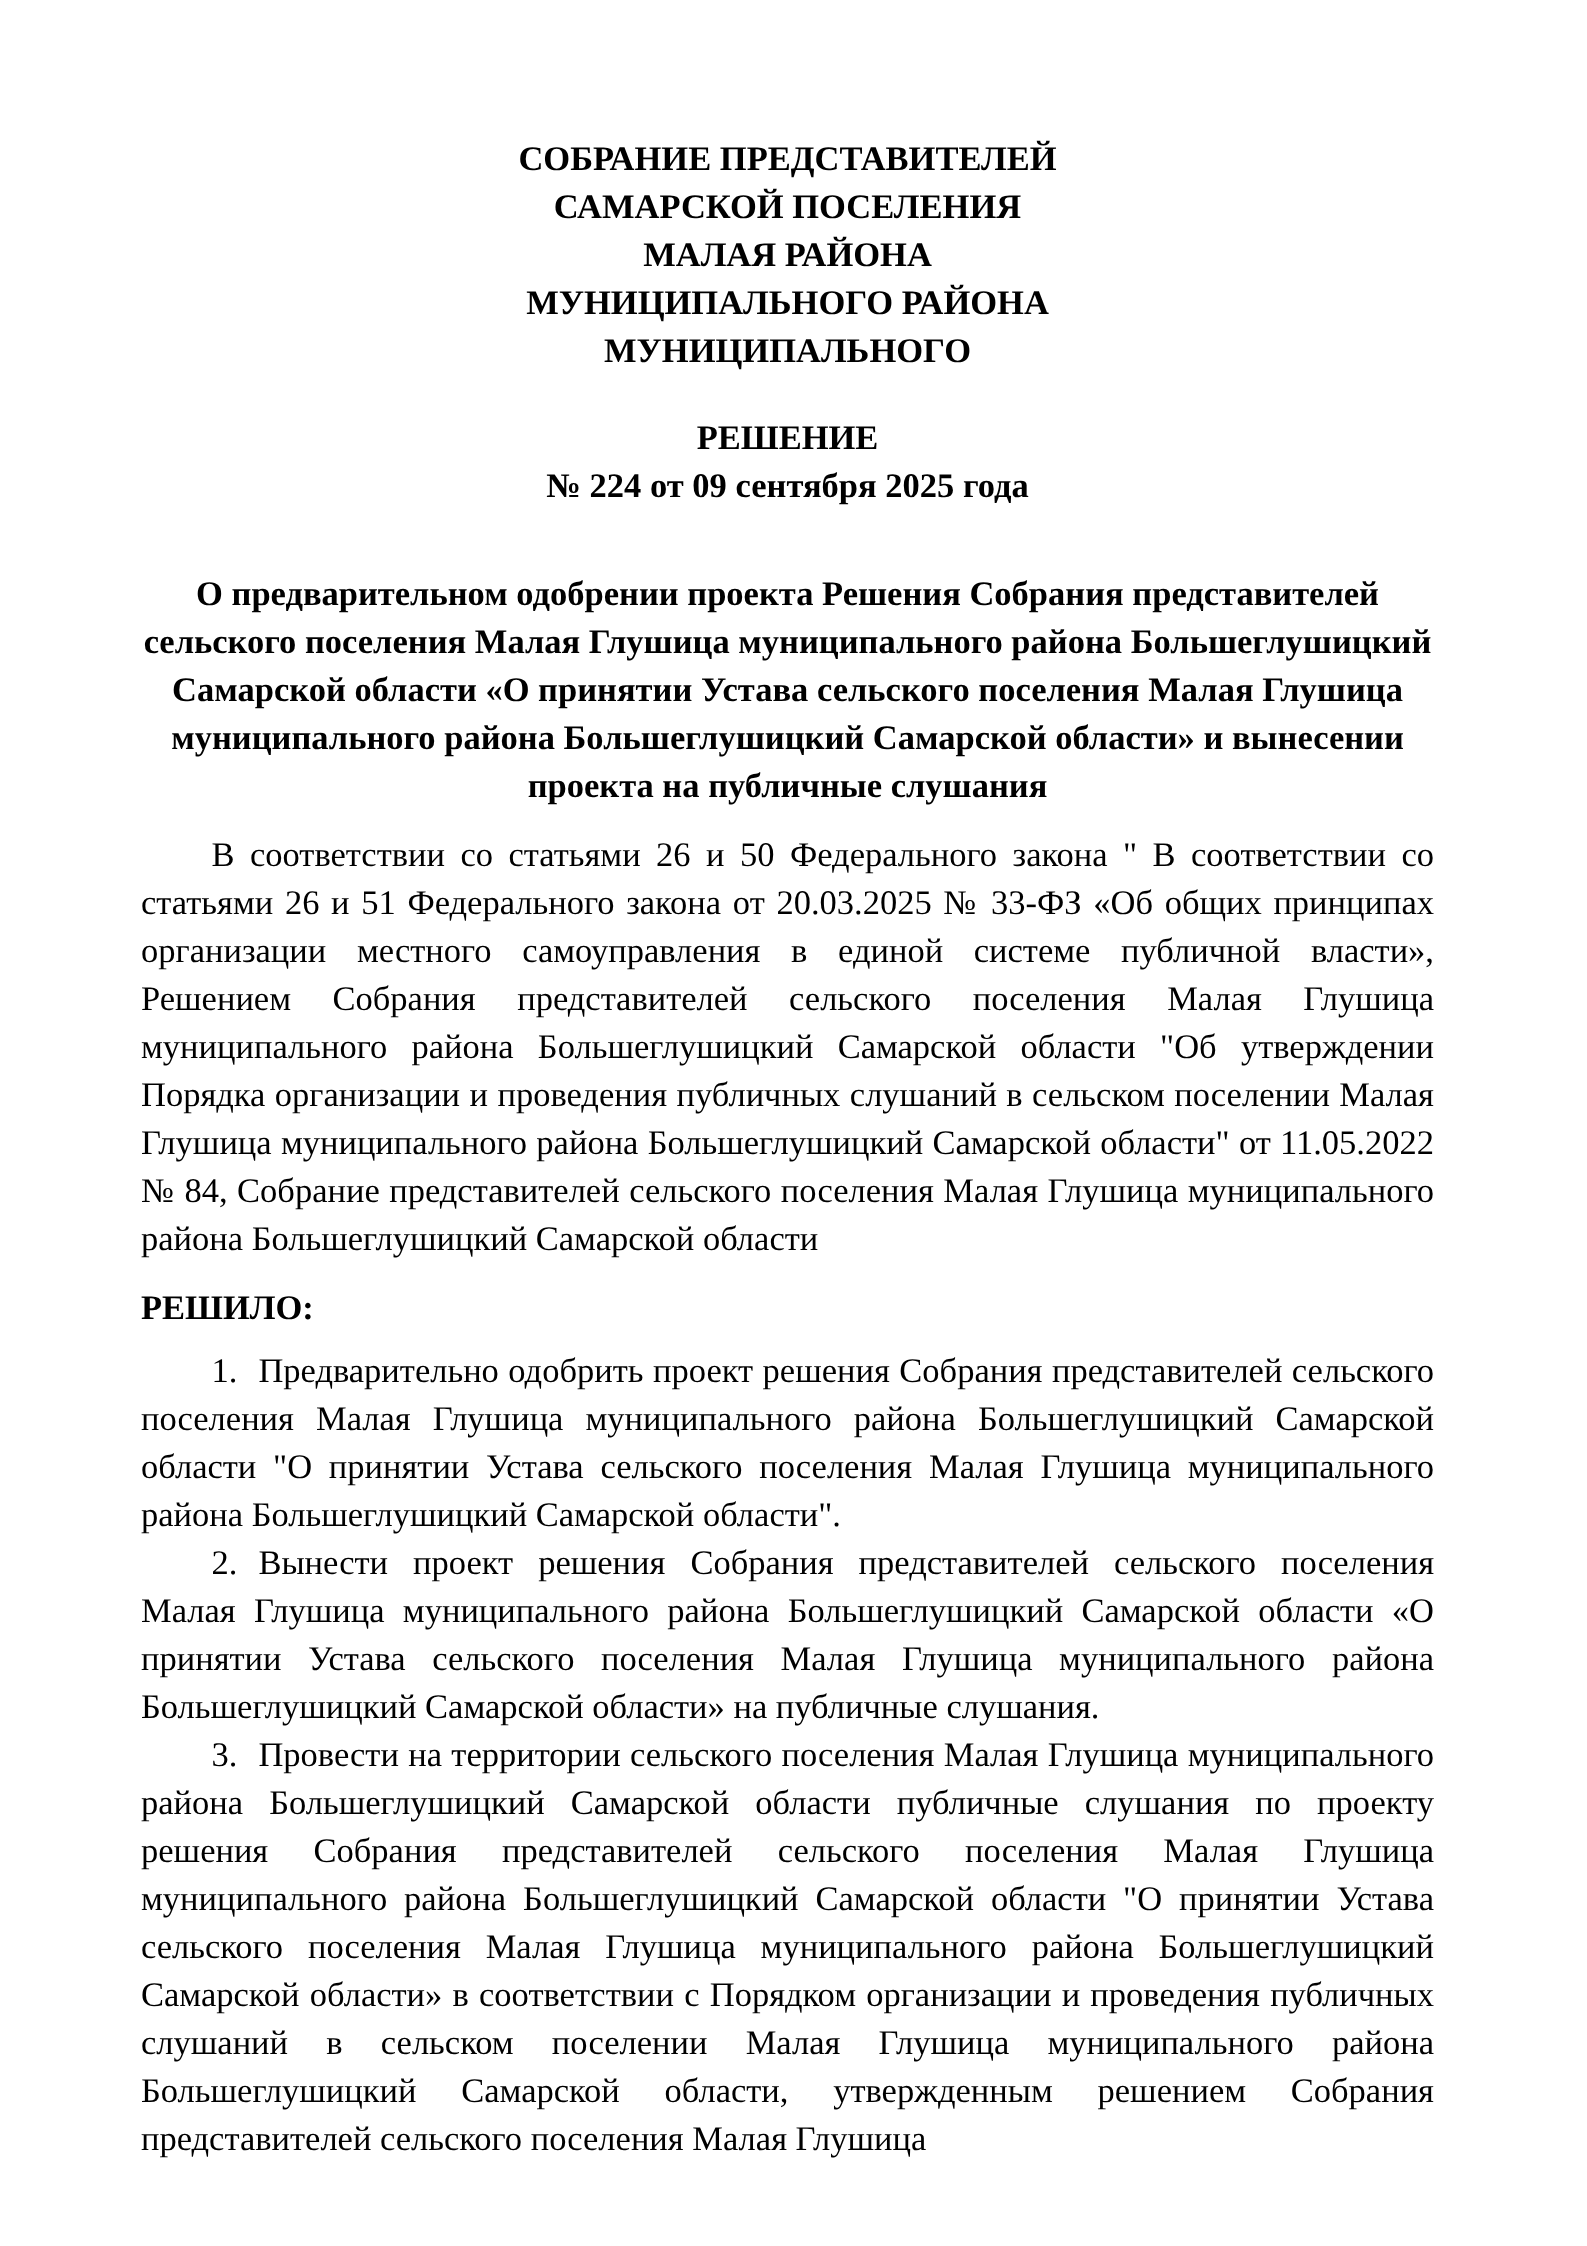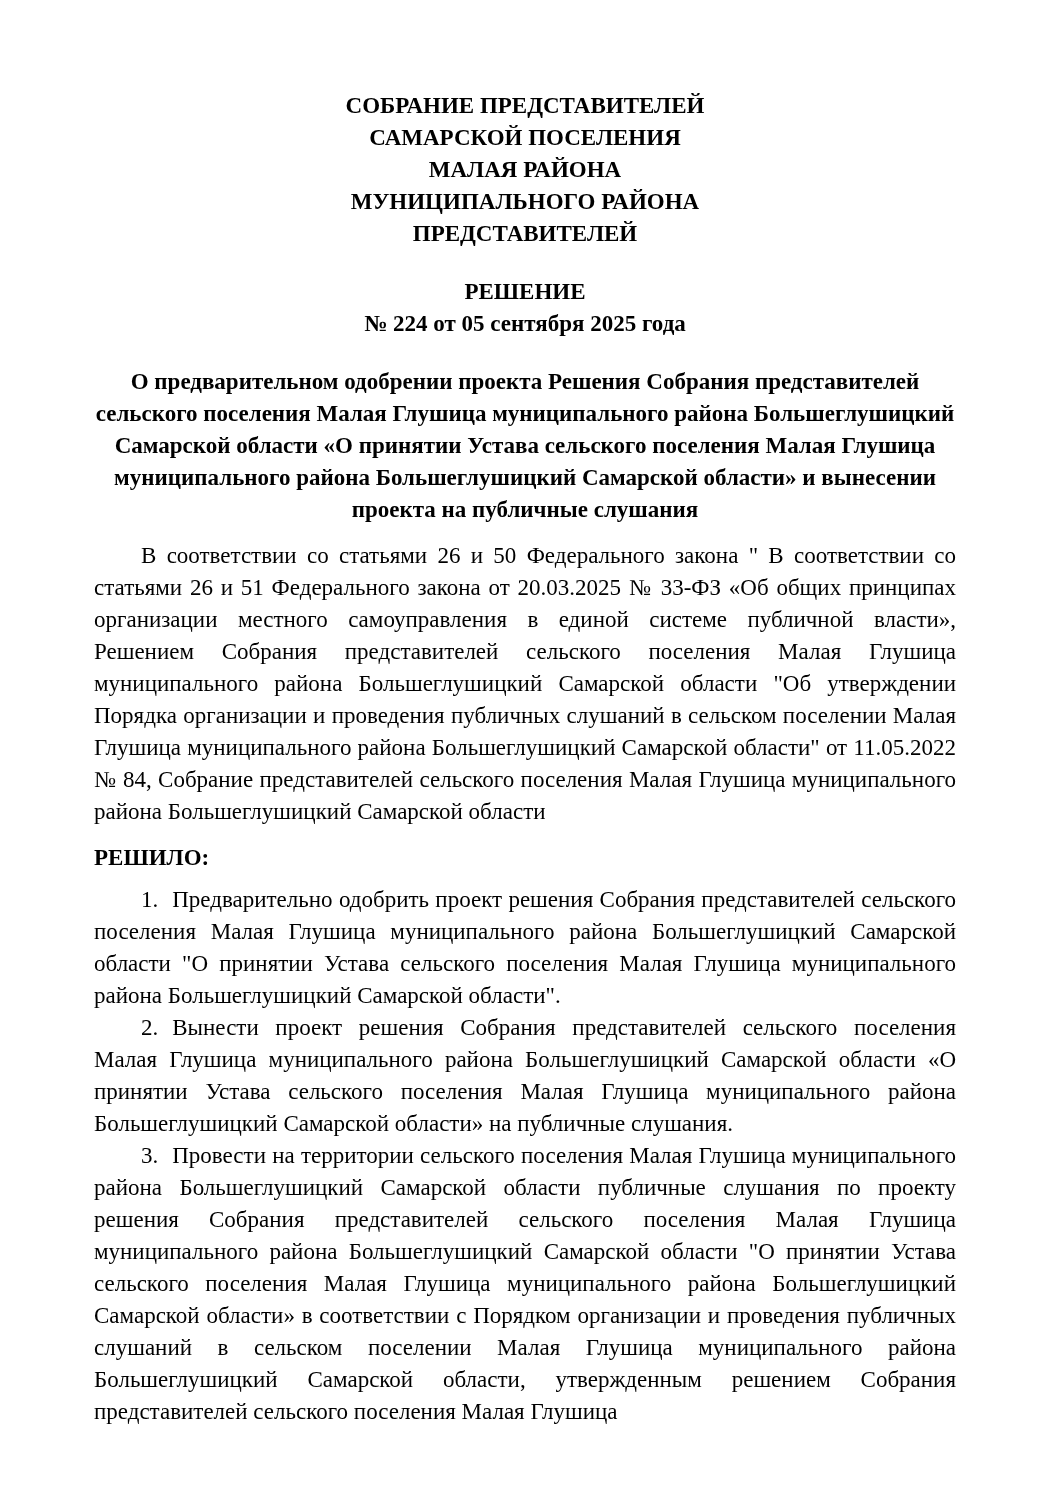--- a/index.html
+++ b/index.html
@@ -21,21 +21,21 @@
     padding: 90px 48px 0 94px;
   }
   .org-header {
     text-align: center;
     font-weight: bold;
     margin-bottom: 26px;
   }
   .decision-block {
     text-align: center;
     font-weight: bold;
-    margin-bottom: 26px;
+    margin-bottom: 40px;
   }
   .doc-title {
     font-size: 23px;
     font-weight: bold;
     text-align: center;
     margin: 0 0 14px 0;
   }
   .preamble, .item {
     margin: 0;
     text-align: justify;
@@ -53,26 +53,26 @@
 </head>
 <body>
 
 <div class="page">
 
   <div class="org-header">
     <div>СОБРАНИЕ ПРЕДСТАВИТЕЛЕЙ</div>
     <div>САМАРСКОЙ ПОСЕЛЕНИЯ</div>
     <div>МАЛАЯ РАЙОНА</div>
     <div>МУНИЦИПАЛЬНОГО РАЙОНА</div>
-    <div>ПРЕДСТАВИТЕЛЕЙ</div>
+    <div>МУНИЦИПАЛЬНОГО</div>
   </div>
 
   <div class="decision-block">
     <div>РЕШЕНИЕ</div>
-    <div>№ 224 от 05 сентября 2025 года</div>
+    <div>№ 224 от 09 сентября 2025 года</div>
   </div>
 
   <div class="doc-title">О предварительном одобрении проекта Решения Собрания представителей сельского поселения Малая Глушица муниципального района Большеглушицкий Самарской области «О принятии Устава сельского поселения Малая Глушица муниципального района Большеглушицкий Самарской области» и вынесении проекта на публичные слушания</div>
 
   <p class="preamble">В соответствии со статьями 26 и 50 Федерального закона " В соответствии со статьями 26 и 51 Федерального закона от 20.03.2025 № 33-ФЗ «Об общих принципах организации местного самоуправления в единой системе публичной власти», Решением Собрания представителей сельского поселения Малая Глушица муниципального района Большеглушицкий Самарской области "Об утверждении Порядка организации и проведения публичных слушаний в сельском поселении Малая Глушица муниципального района Большеглушицкий Самарской области" от 11.05.2022 № 84, Собрание представителей сельского поселения Малая Глушица муниципального района Большеглушицкий Самарской области</p>
 
   <div class="resolved">РЕШИЛО:</div>
 
   <p class="item"><span class="num">1.</span><span>Предварительно одобрить проект решения Собрания представителей сельского поселения Малая Глушица муниципального района Большеглушицкий Самарской области "О принятии Устава сельского поселения Малая Глушица муниципального района Большеглушицкий Самарской области".</span></p>
 

